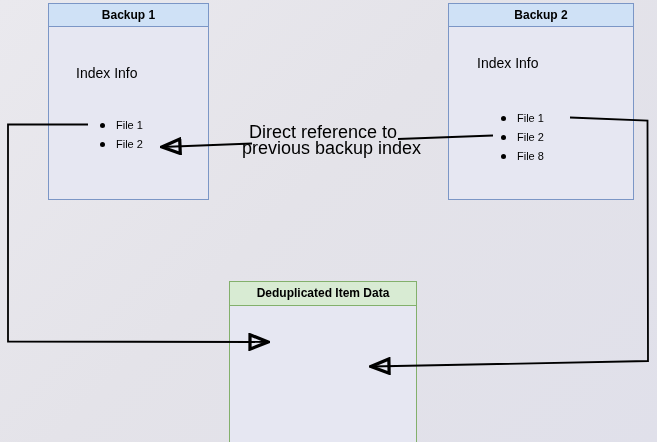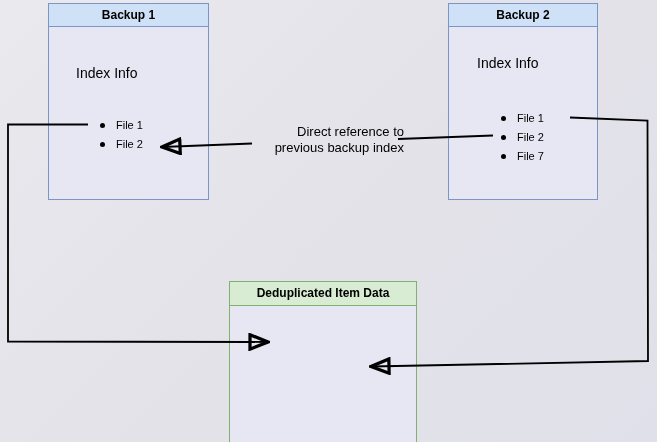--- a/index.html
+++ b/index.html
@@ -44,46 +44,46 @@
     width:5px;height:5px;margin-top:-2.5px;
     border-radius:50%;background:#000;
   }
   .box.green ul.files{line-height:20px;}
   .box.green ul.files li{padding-left:14px;}
   svg.wires{position:absolute;left:0;top:0;pointer-events:none;}
   svg.wires path{fill:none;stroke:#000;stroke-width:1.8px;}
   .note{
     position:absolute;
     left:242px;top:124px;width:162px;
-    text-align:right;
-    font-size:13px;line-height:16px;
+    text-align:center;
+    font-size:18px;line-height:16px;
   }
   .note span{display:block;white-space:nowrap;}
 </style>
 </head>
 <body>
 
 <div class="canvas">
 
   <div class="box" style="left:48px;top:3px;width:161px;height:197px;">
     <div class="hdr">Backup 1</div>
     <div class="subtitle" style="left:27px;top:60px;">Index Info</div>
     <ul class="files" style="left:51px;top:112px;">
       <li>File 1</li>
       <li>File 2</li>
     </ul>
   </div>
 
-  <div class="box" style="left:448px;top:3px;width:150px;height:197px;">
+  <div class="box" style="left:448px;top:3px;width:186px;height:197px;">
     <div class="hdr">Backup 2</div>
     <div class="subtitle" style="left:28px;top:50px;">Index Info</div>
     <ul class="files" style="left:52px;top:105px;">
       <li>File 1</li>
       <li>File 2</li>
-      <li>File 7</li>
+      <li>File 8</li>
     </ul>
   </div>
 
   <div class="box green" style="left:229px;top:281px;width:188px;height:188px;">
     <div class="hdr">Deduplicated Item Data</div>
   </div>
 
   <svg class="wires" width="657" height="442" viewBox="0 0 657 442">
     <defs>
       <marker id="ah" viewBox="0 0 12 10" refX="11" refY="5" markerWidth="12" markerHeight="10" orient="auto">

